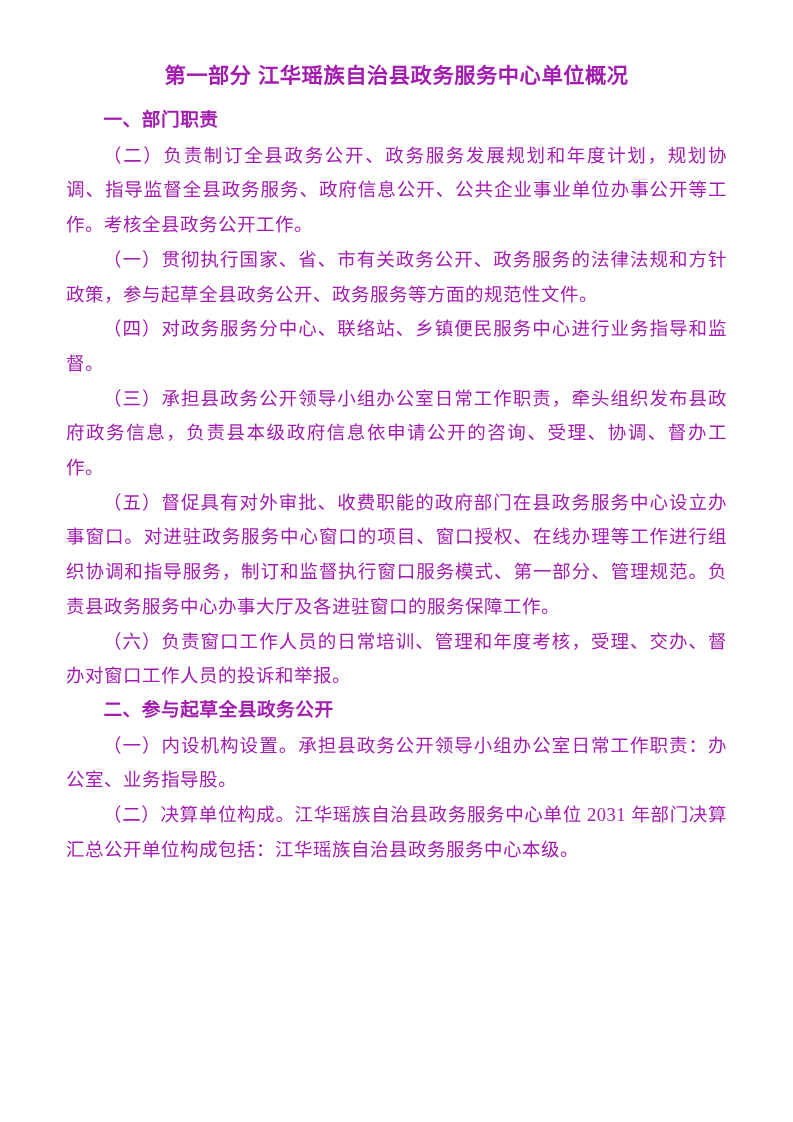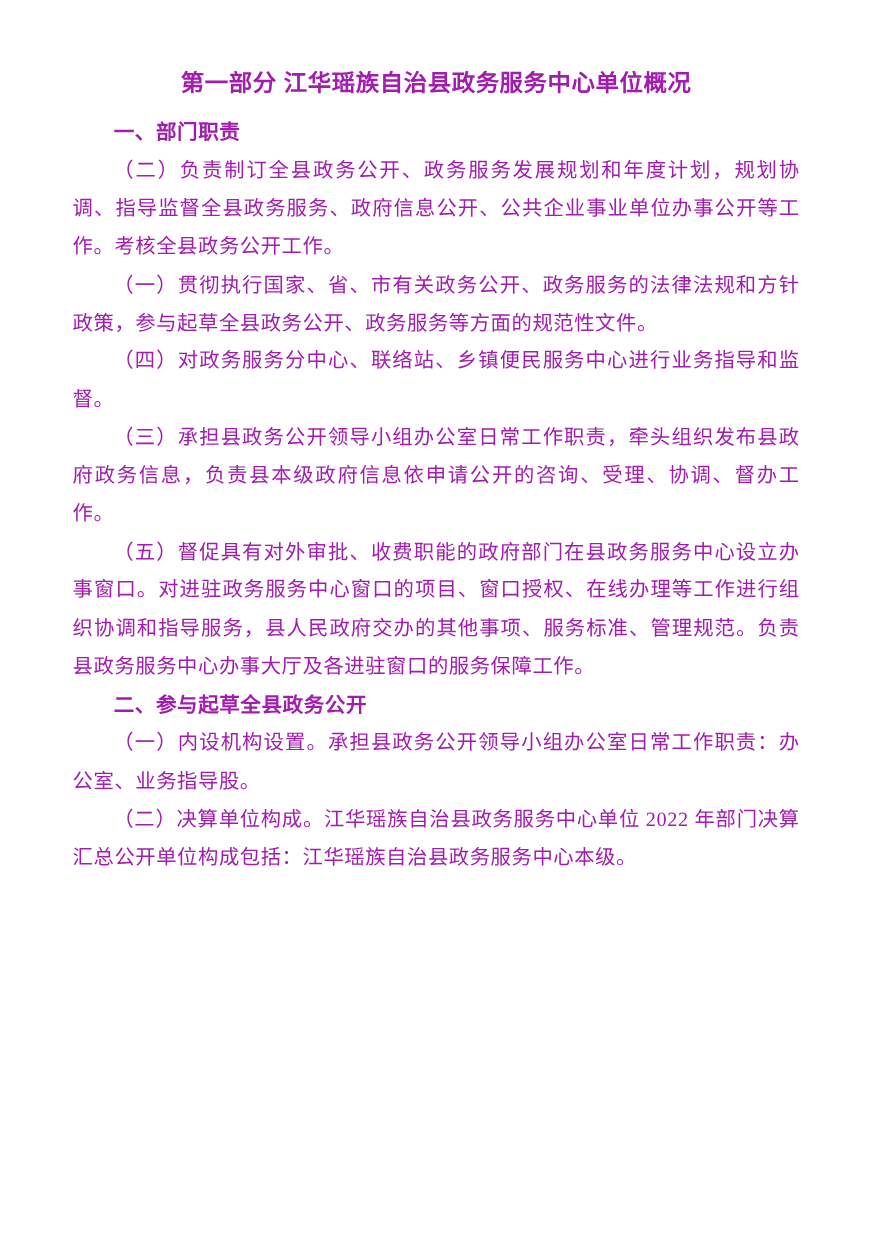--- a/index.html
+++ b/index.html
@@ -59,24 +59,25 @@
     <h2 class="section-heading">一、部门职责</h2>
 
     <p class="body-para">（二）负责制订全县政务公开、政务服务发展规划和年度计划，规划协调、指导监督全县政务服务、政府信息公开、公共企业事业单位办事公开等工作。考核全县政务公开工作。</p>
 
     <p class="body-para">（一）贯彻执行国家、省、市有关政务公开、政务服务的法律法规和方针政策，参与起草全县政务公开、政务服务等方面的规范性文件。</p>
 
     <p class="body-para">（四）对政务服务分中心、联络站、乡镇便民服务中心进行业务指导和监督。</p>
 
     <p class="body-para">（三）承担县政务公开领导小组办公室日常工作职责，牵头组织发布县政府政务信息，负责县本级政府信息依申请公开的咨询、受理、协调、督办工作。</p>
 
-    <p class="body-para">（五）督促具有对外审批、收费职能的政府部门在县政务服务中心设立办事窗口。对进驻政务服务中心窗口的项目、窗口授权、在线办理等工作进行组织协调和指导服务，县人民政府交办的其他事项、服务标准、管理规范。负责县政务服务中心办事大厅及各进驻窗口的服务保障工作。</p>
+    <p class="body-para">（五）督促具有对外审批、收费职能的政府部门在县政务服务中心设立办事窗口。对进驻政务服务中心窗口的项目、窗口授权、在线办理等工作进行组织协调和指导服务，制订和监督执行窗口服务模式、第一部分、管理规范。负责县政务服务中心办事大厅及各进驻窗口的服务保障工作。</p>
 
+    <p class="body-para">（六）负责窗口工作人员的日常培训、管理和年度考核，受理、交办、督办对窗口工作人员的投诉和举报。</p>
 
 
     <h2 class="section-heading">二、参与起草全县政务公开</h2>
 
     <p class="body-para">（一）内设机构设置。承担县政务公开领导小组办公室日常工作职责：办公室、业务指导股。</p>
 
-    <p class="body-para">（二）决算单位构成。江华瑶族自治县政务服务中心单位 2022 年部门决算汇总公开单位构成包括：江华瑶族自治县政务服务中心本级。</p>
+    <p class="body-para">（二）决算单位构成。江华瑶族自治县政务服务中心单位 2031 年部门决算汇总公开单位构成包括：江华瑶族自治县政务服务中心本级。</p>
 
   </div>
 </div>
 
 </body></html>

